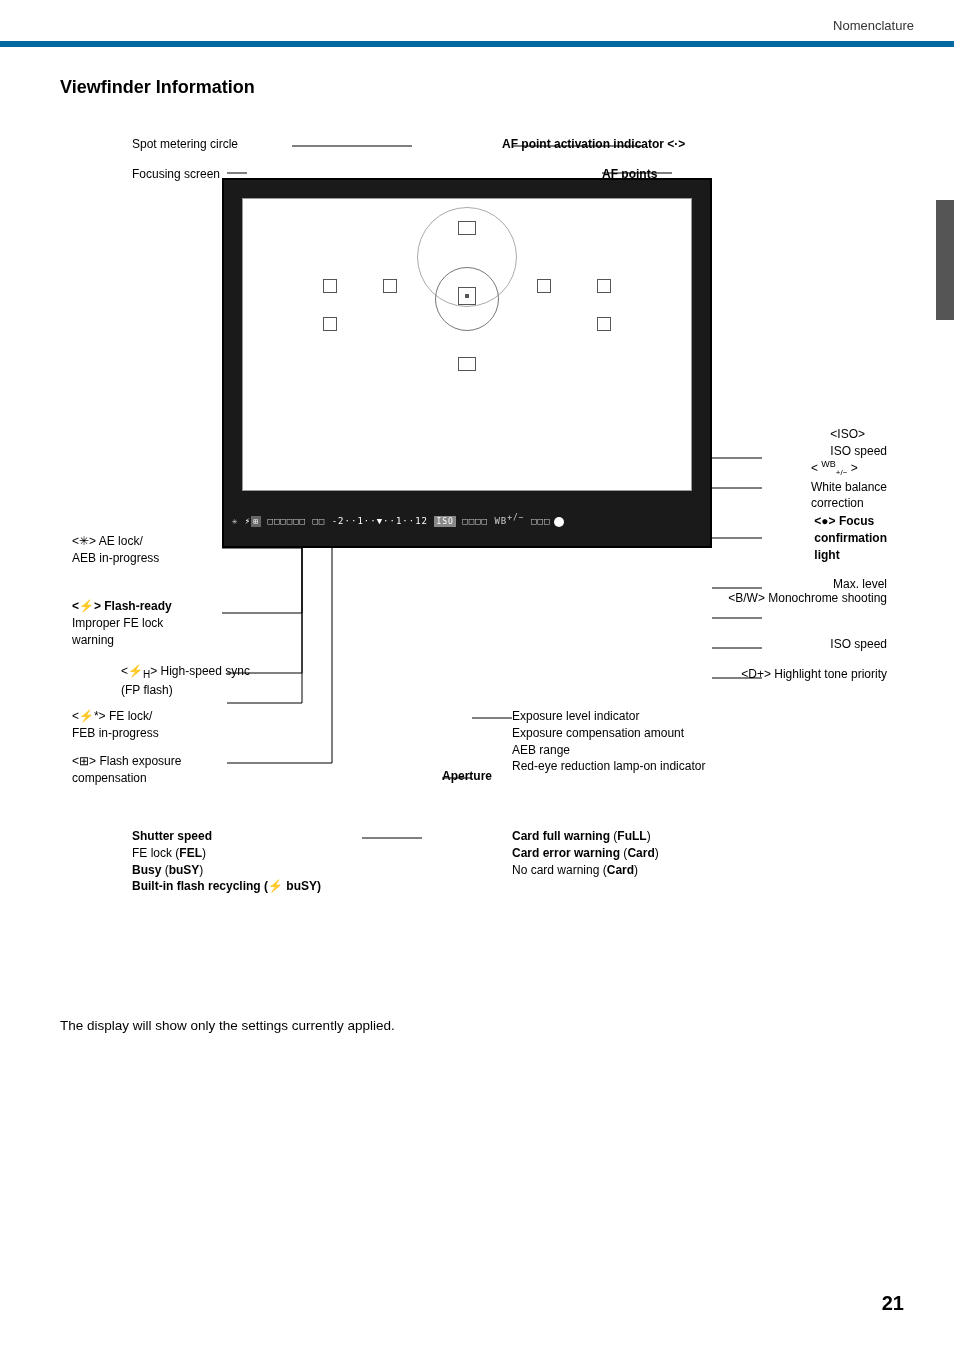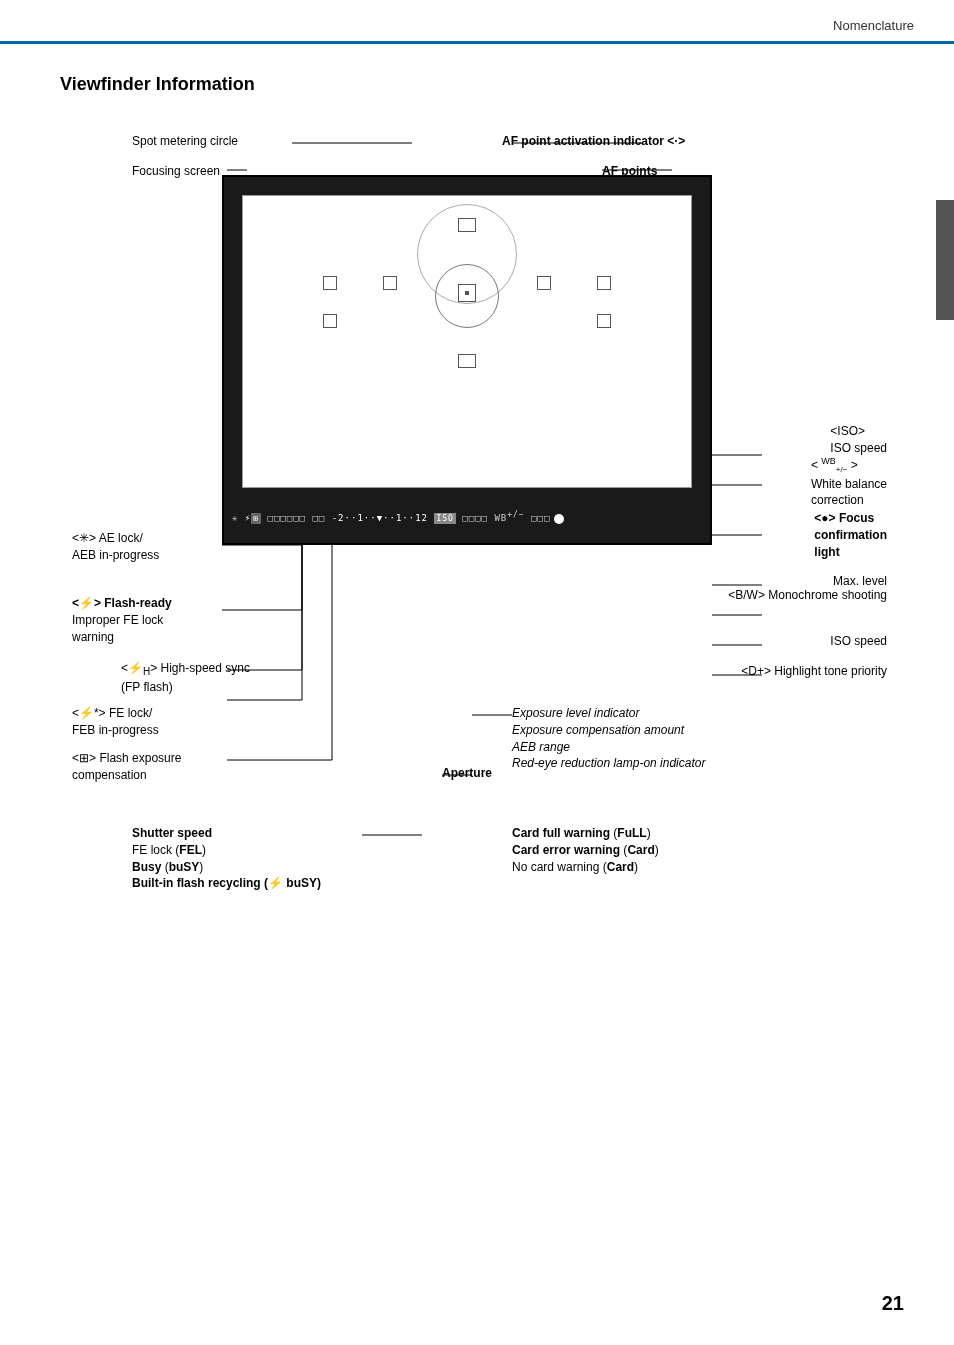--- a/index.html
+++ b/index.html
@@ -10,21 +10,21 @@
       font-family: Arial, sans-serif;
       font-size: 13px;
       color: #000;
       position: relative;
     }
     .page-header {
       text-align: right;
       padding: 18px 40px 8px 0;
       font-size: 13px;
       color: #333;
-      border-bottom: 3px solid #0369a1;
+      border-bottom: 6px solid #0369a1;
       margin-bottom: 0;
     }
     .side-tab {
       position: absolute;
       right: 0;
       top: 200px;
       width: 18px;
       height: 120px;
       background: #555;
     }
@@ -276,21 +276,21 @@
     </div>
 
     <div class="label-block" style="right:5px; top:518px; text-align:left;">
       <span>ISO speed</span>
     </div>
 
     <div class="label-block" style="right:5px; top:548px; text-align:left;">
       <span>&lt;D+&gt; Highlight tone priority</span>
     </div>
 
-    <div class="label-block" style="left:440px; top:590px;font-style:italic;">
+    <div class="label-block" style="left:440px; top:590px;">
       <div>Exposure level indicator</div>
       <div>Exposure compensation amount</div>
       <div>AEB range</div>
       <div>Red-eye reduction lamp-on indicator</div>
     </div>
 
     <div class="label-block" style="left:370px; top:650px;">
       <strong>Aperture</strong>
     </div>
 
@@ -302,16 +302,19 @@
 
     <div class="label-block" style="left:60px; top:710px;">
       <div><strong>Shutter speed</strong></div>
       <div>FE lock (<strong>FEL</strong>)</div>
       <div><strong>Busy</strong> (<strong>buSY</strong>)</div>
       <div><strong>Built-in flash recycling (⚡ buSY)</strong></div>
     </div>
 
   </div>
 
+  <div class="bottom-text">
+    <p>The display will show only the settings currently applied.</p>
+  </div>
 
 </div>
 
 <div class="page-number">21</div>
 
 </body></html>

